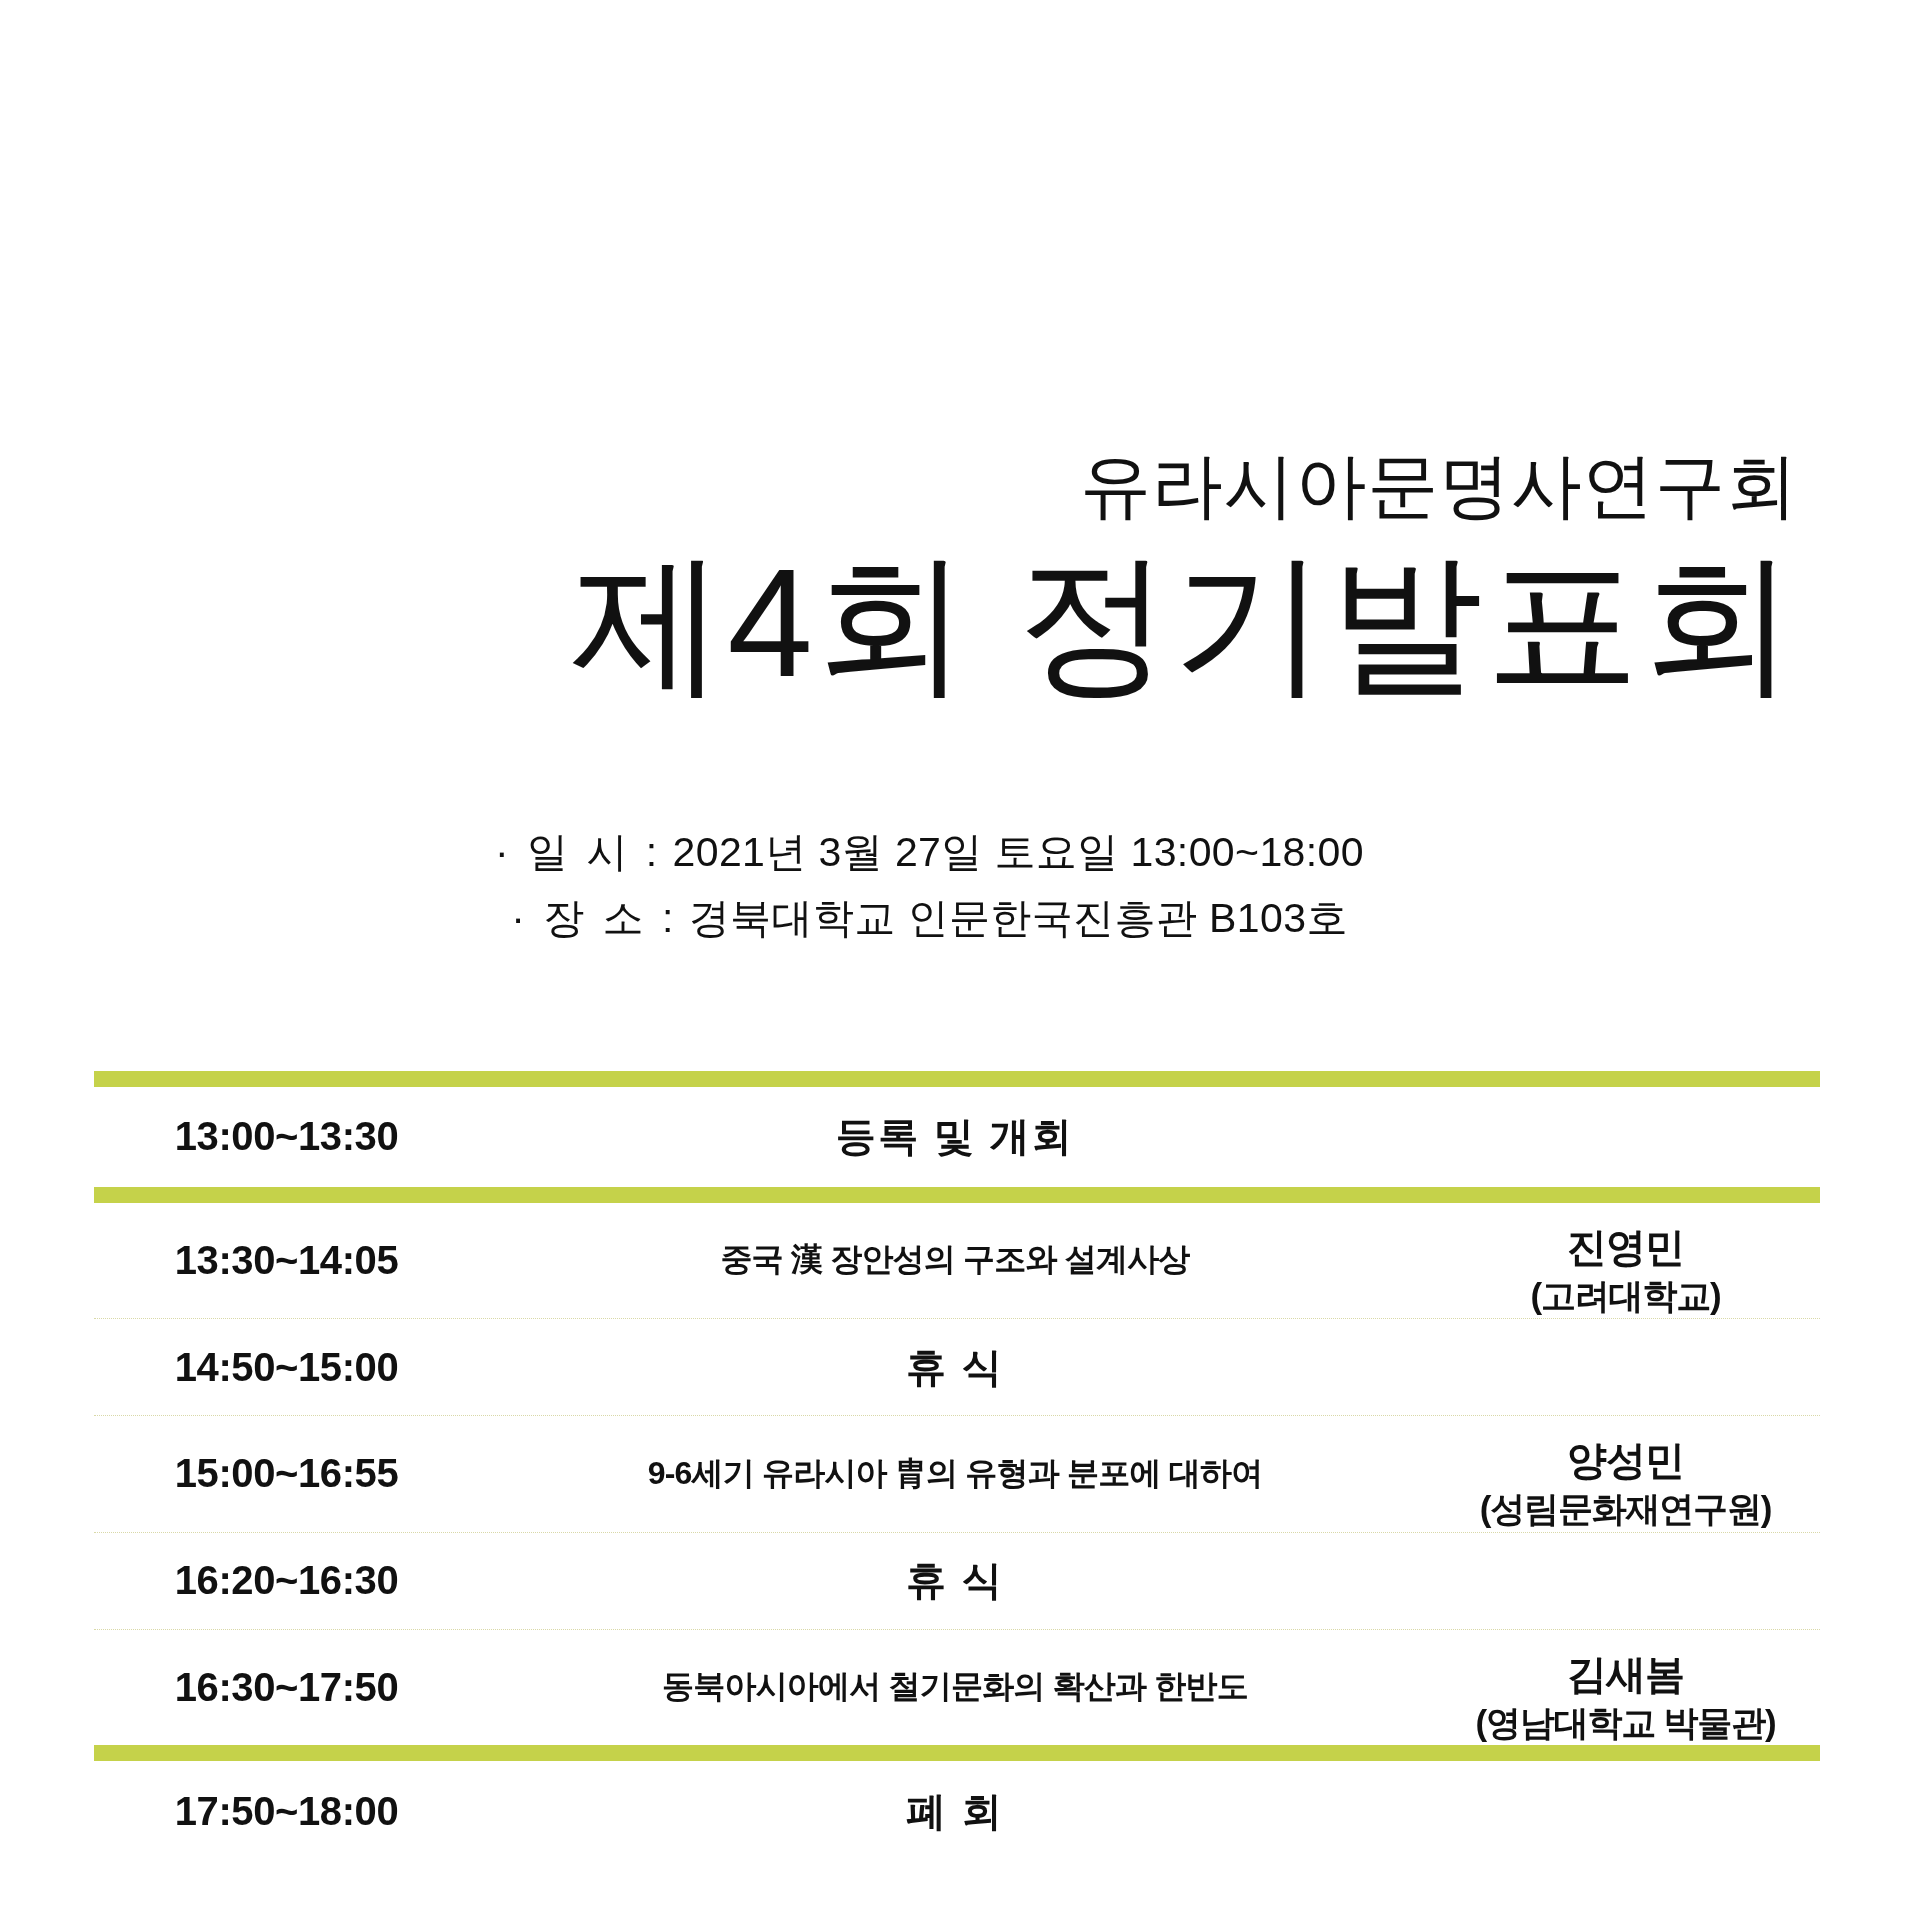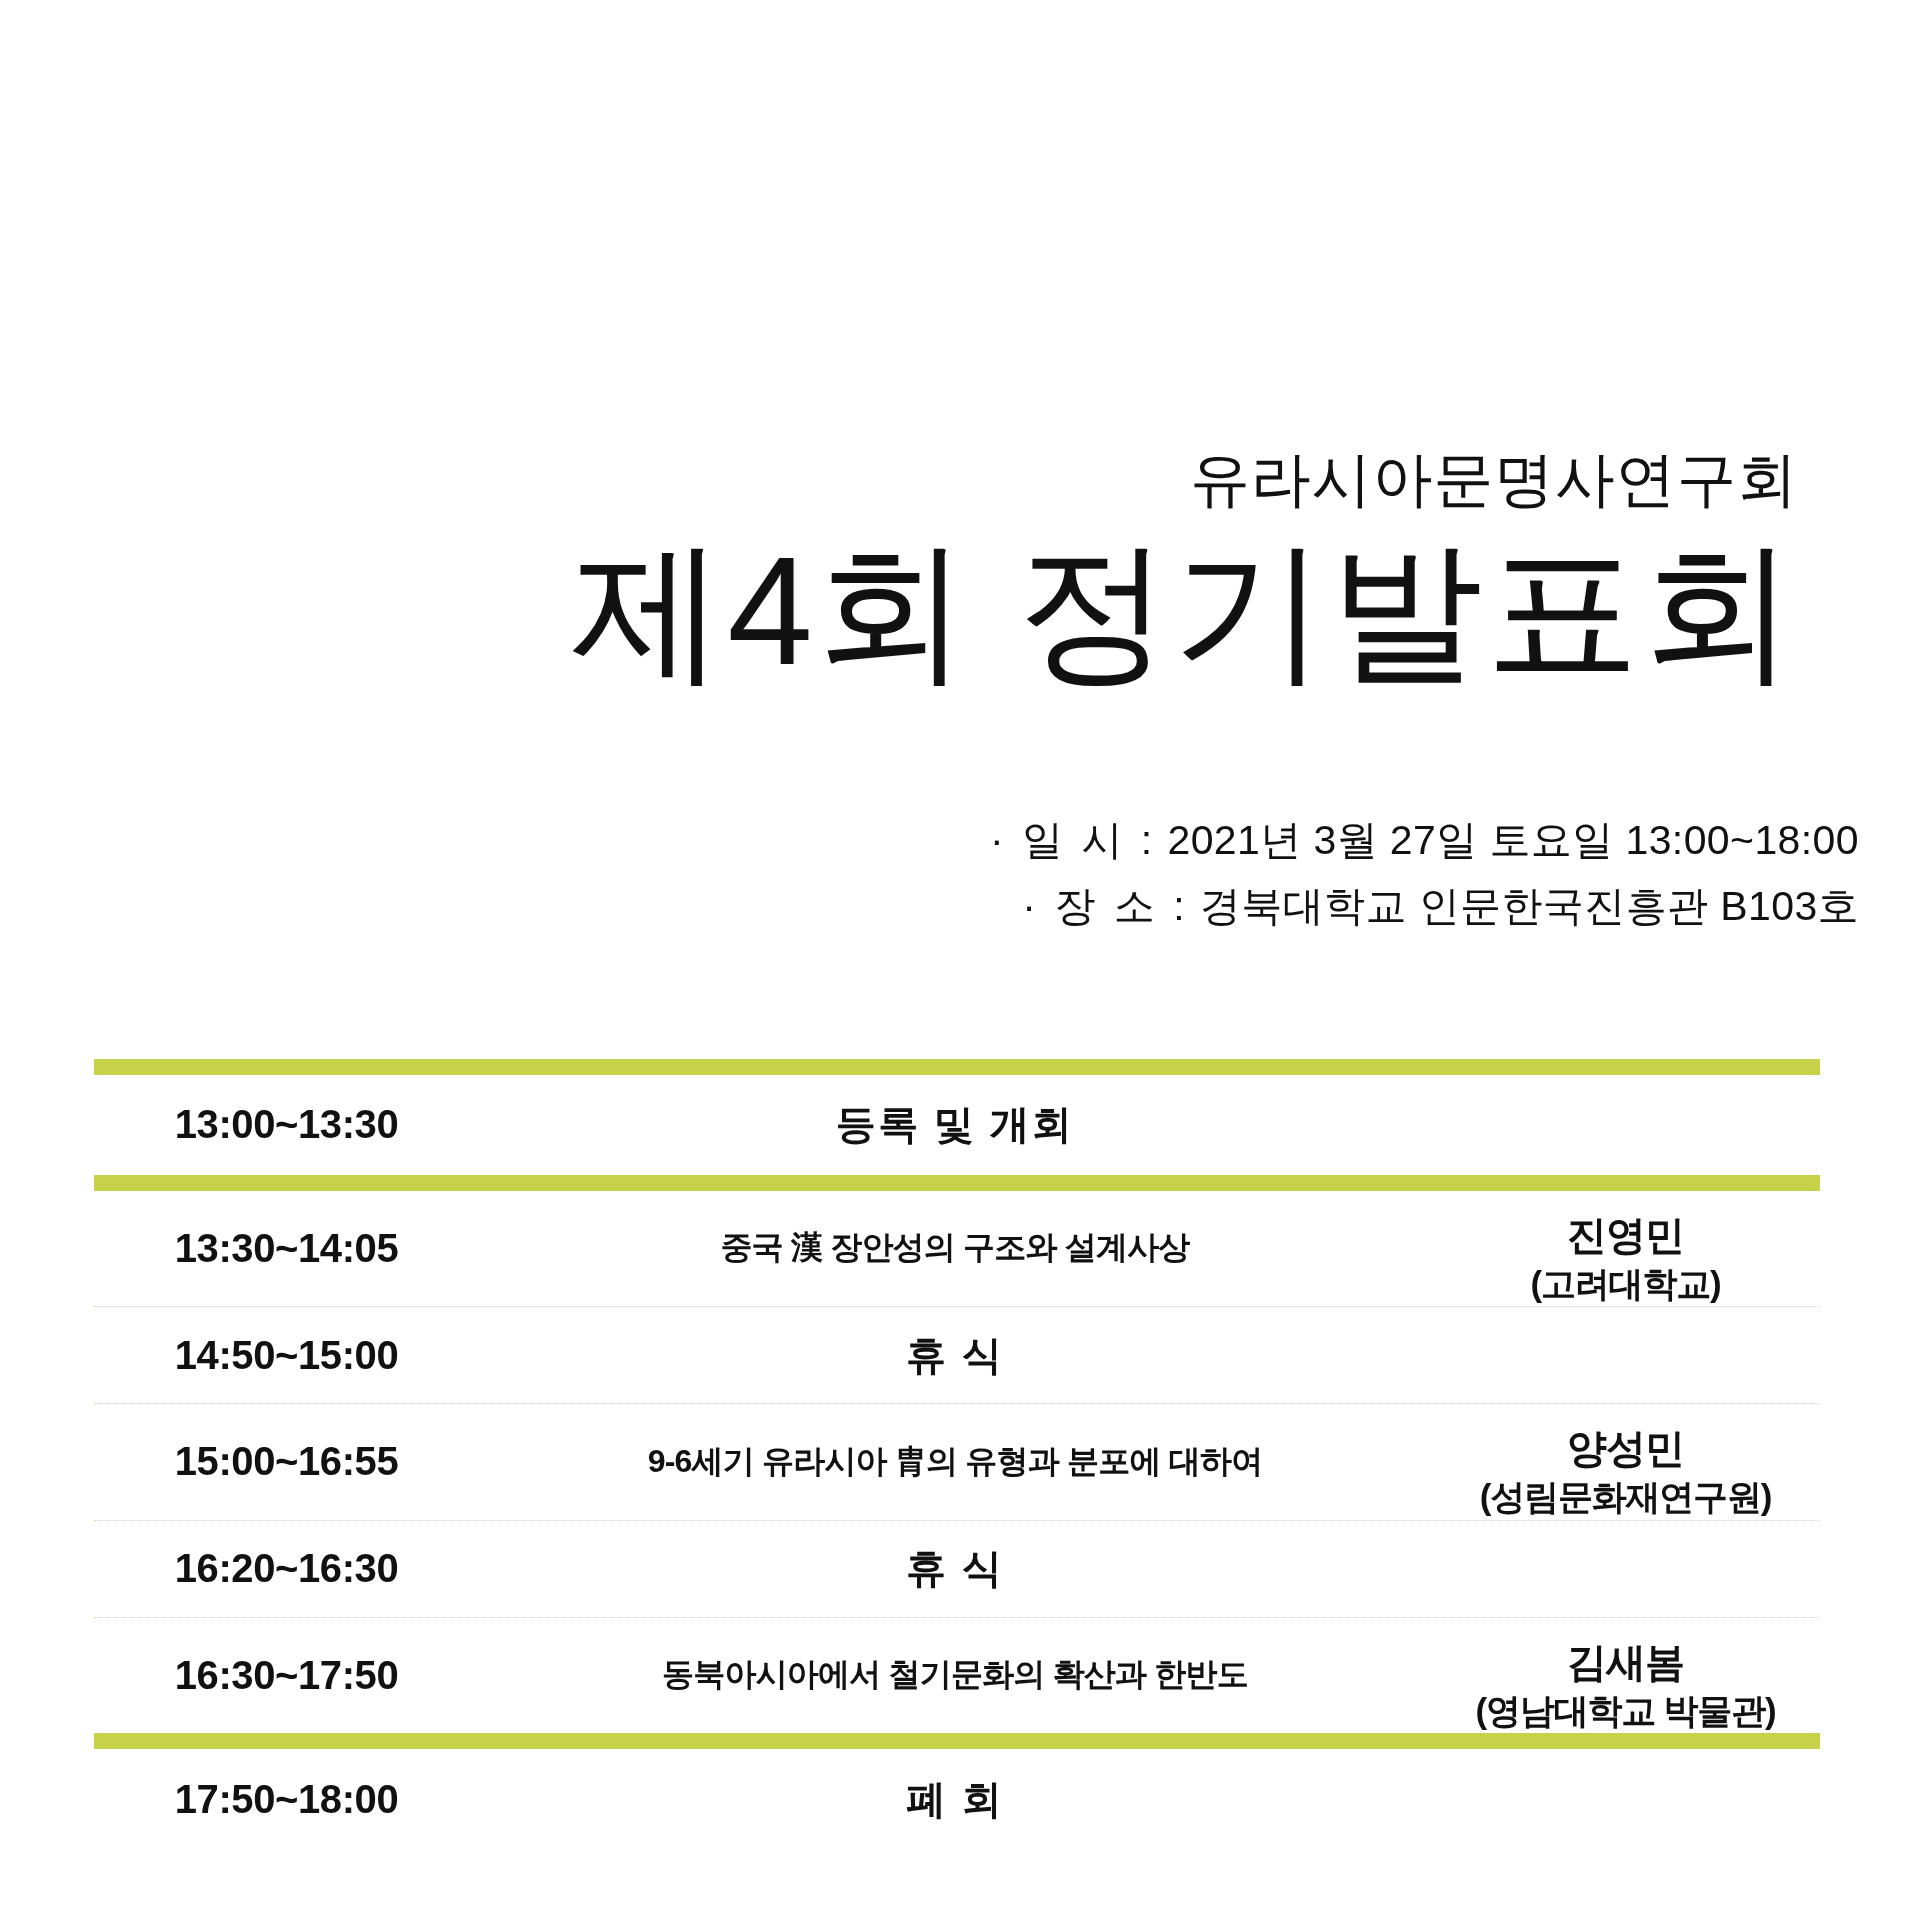--- a/index.html
+++ b/index.html
@@ -23,38 +23,38 @@
     flex-direction: column;
   }
 
   
   .header {
     padding-top: 447px;
     padding-right: 116px;
     text-align: right;
   }
   .org-title {
-    font-size: 60px;
+    font-size: 71px;
     letter-spacing: 0.8px;
     font-weight: 400;
     line-height: 1.1;
     white-space: nowrap;
   }
   .main-title {
     font-size: 154px;
     font-weight: 400;
     line-height: 1.18;
     letter-spacing: 2.3px;
     white-space: nowrap;
     margin-top: 8px;
   }
 
   .meta {
     margin-top: 104px;
-    text-align: right;
+    text-align: center;
     padding-right: 55px;
   }
   .meta-line {
     font-size: 41px;
     line-height: 1.62;
     white-space: nowrap;
     letter-spacing: 0.4px;
   }
   .meta-label {
     letter-spacing: 3.5px;

